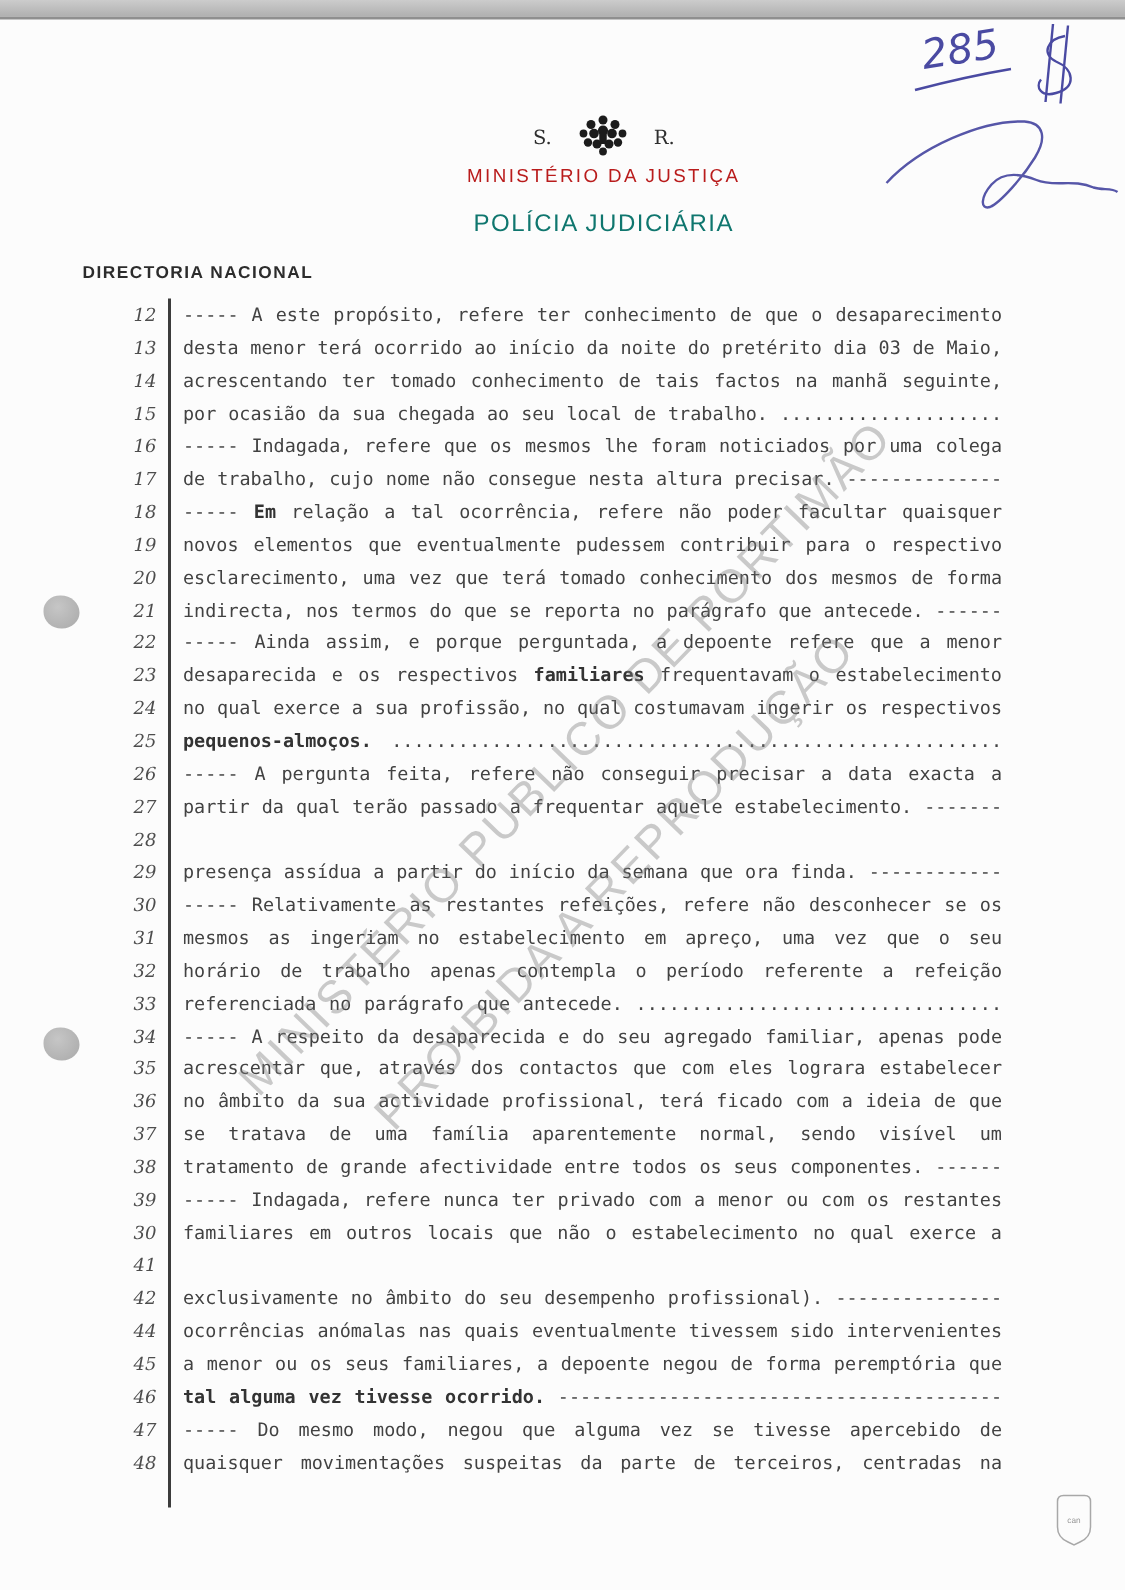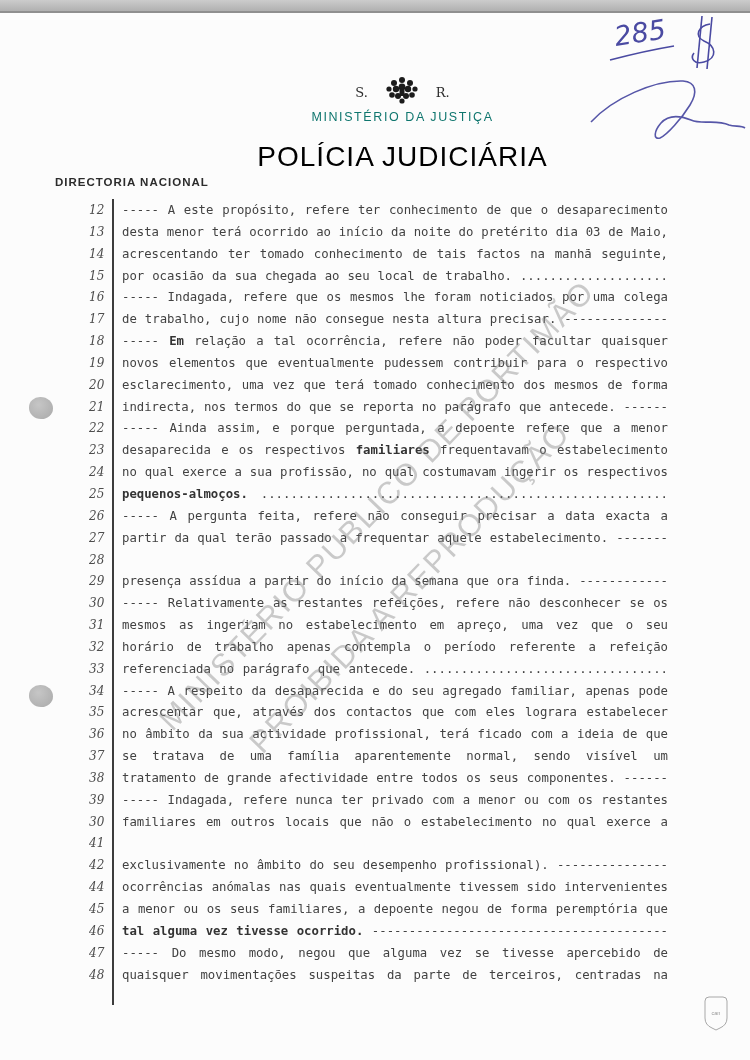--- a/index.html
+++ b/index.html
@@ -24,25 +24,25 @@
   .hole.h2{left:29px;top:685px;}
 
   
   .sr-row{
     position:absolute;top:74px;left:55px;right:0;
     display:flex;justify-content:center;align-items:center;gap:16px;
   }
   .sr-letter{font-family:"DejaVu Serif",serif;font-size:13px;color:#2e2e2e;}
   .ministry{
     position:absolute;top:110px;left:55px;right:0;text-align:center;
-    font-size:12.5px;letter-spacing:1.6px;color:#0f766e;
+    font-size:12.5px;letter-spacing:1.6px;color:#b91c1c;
   }
   .pj-title{
     position:absolute;top:141px;left:55px;right:0;text-align:center;
-    font-size:28px;letter-spacing:1px;color:#000000;font-weight:400;
+    font-size:16px;letter-spacing:1px;color:#0f766e;font-weight:400;
   }
   .dn-subtitle{
     position:absolute;top:176px;left:55px;right:0;text-align:left;
     font-size:11.5px;font-weight:bold;letter-spacing:1px;color:#2c2c2c;
   }
 
   
   .corner-annot{position:absolute;left:598px;top:8px;}
   .signature{position:absolute;left:583px;top:72px;}
 

